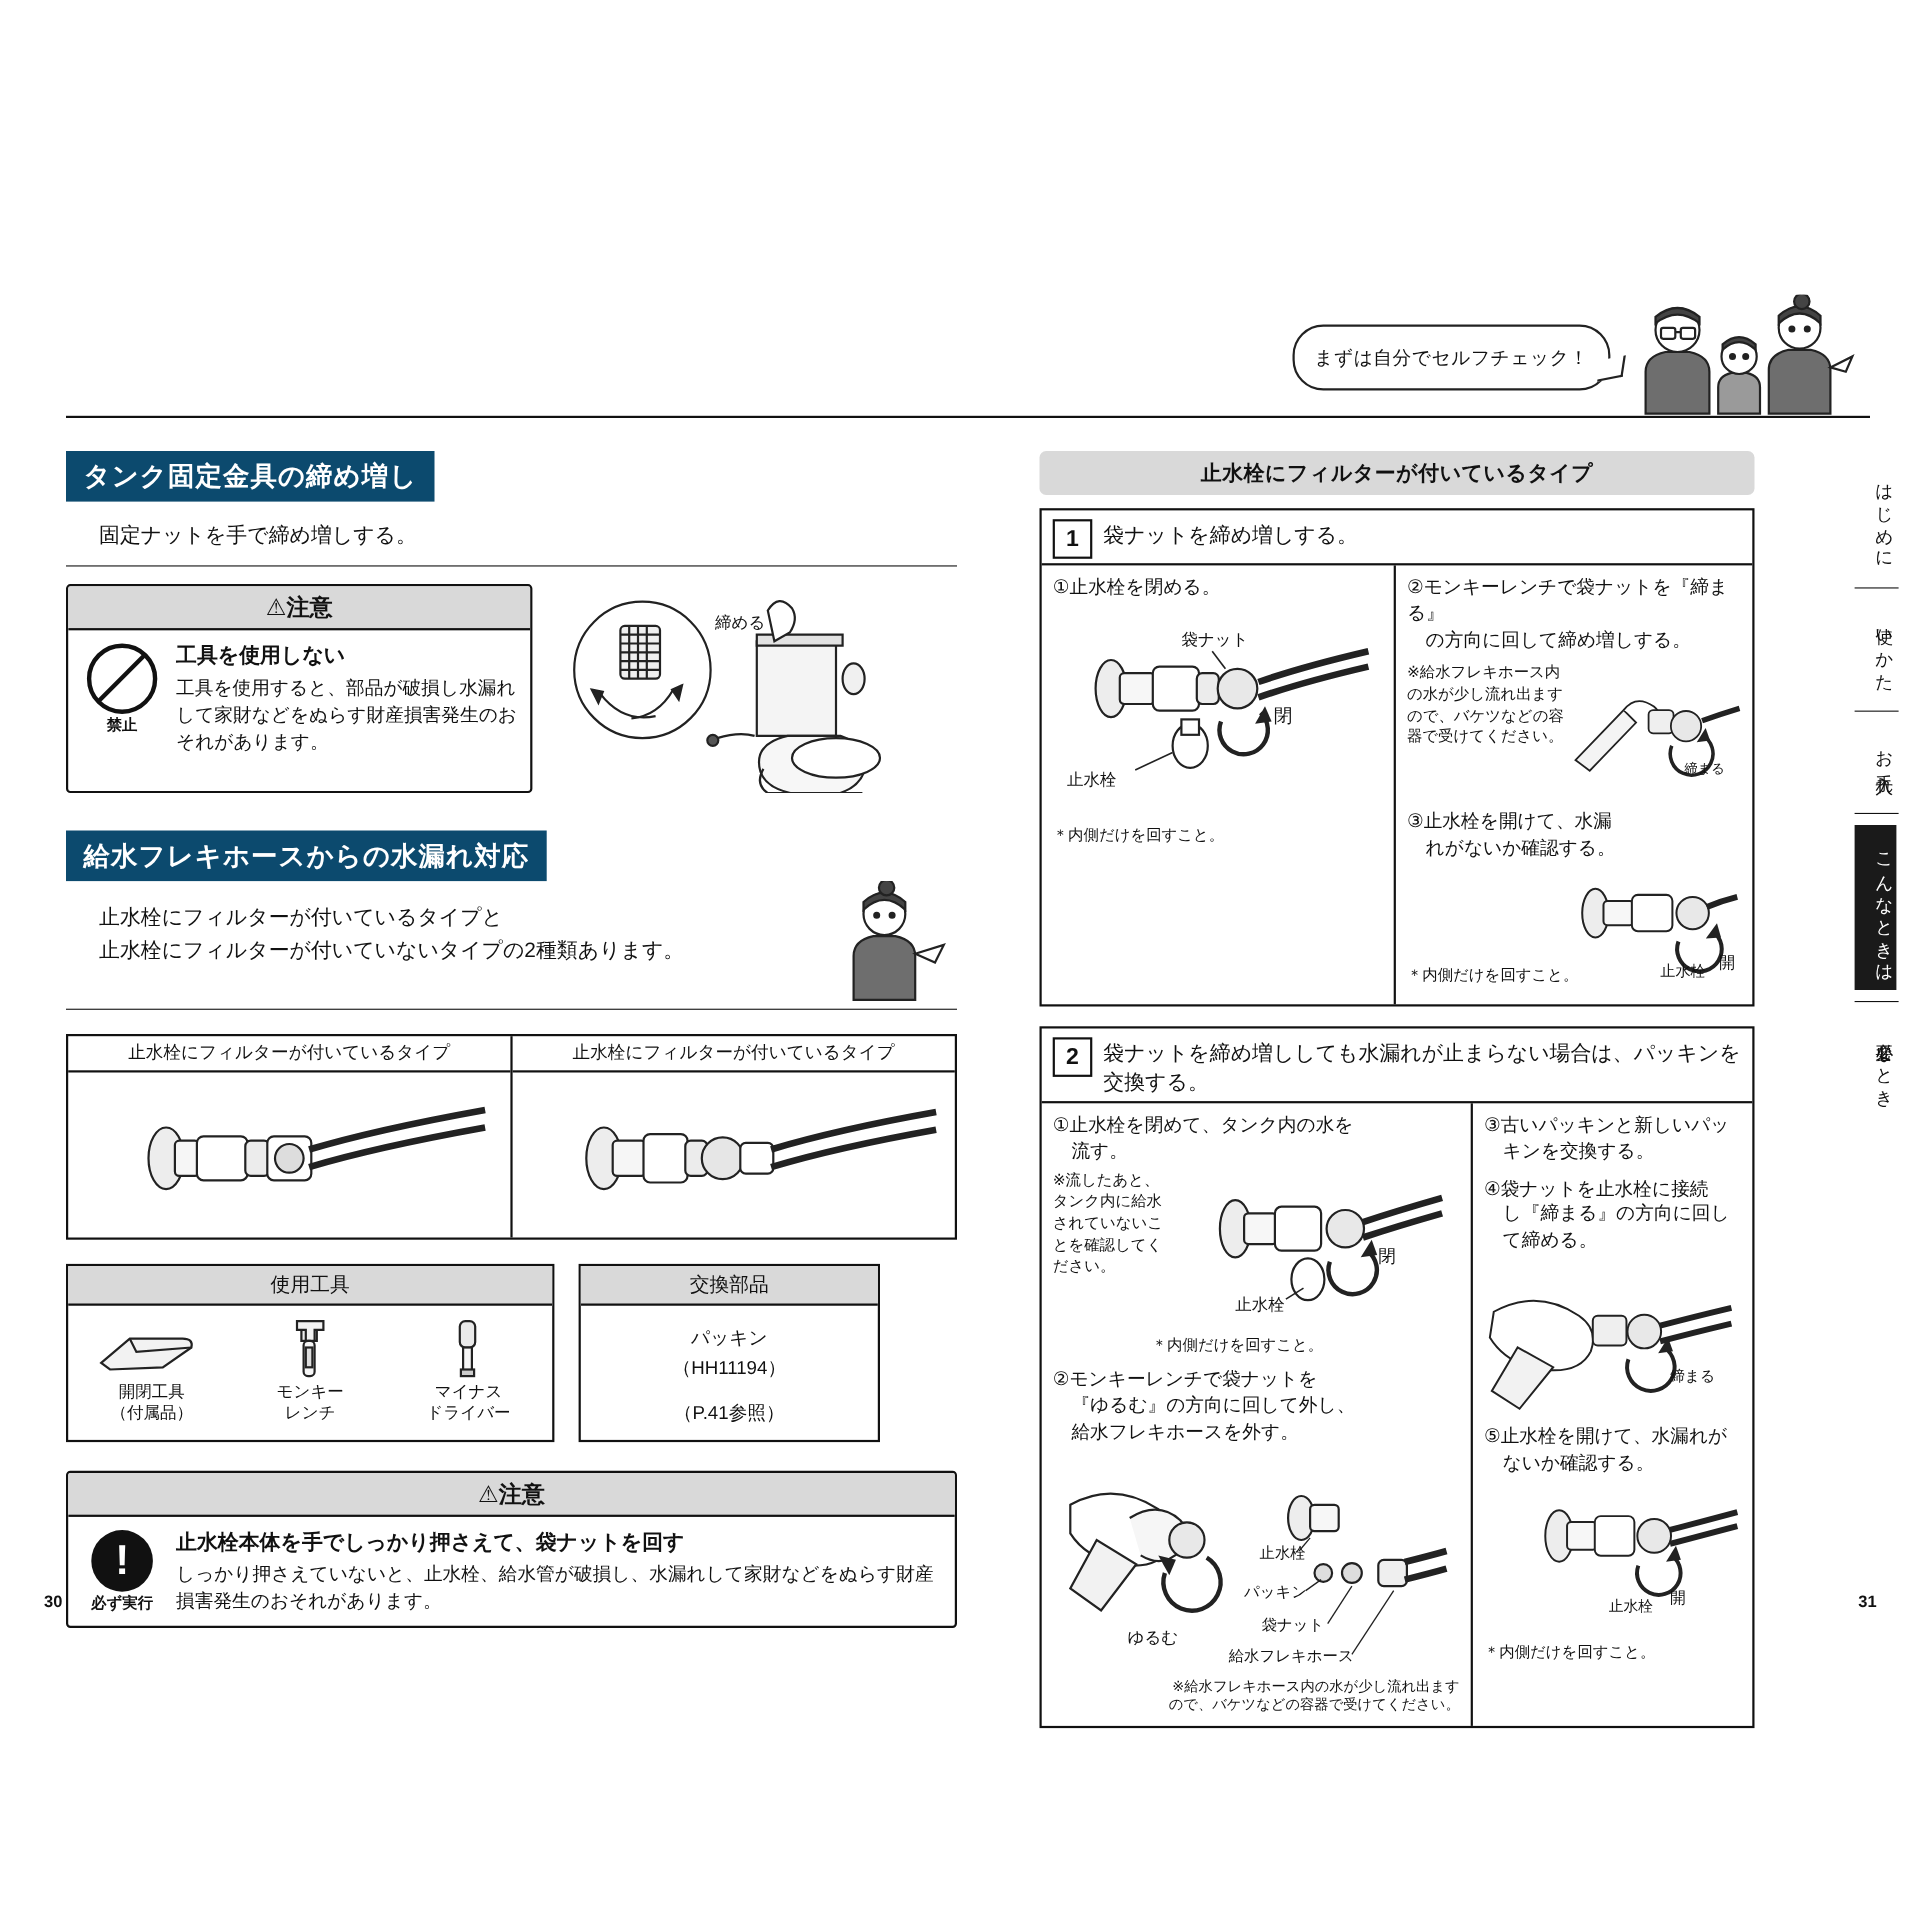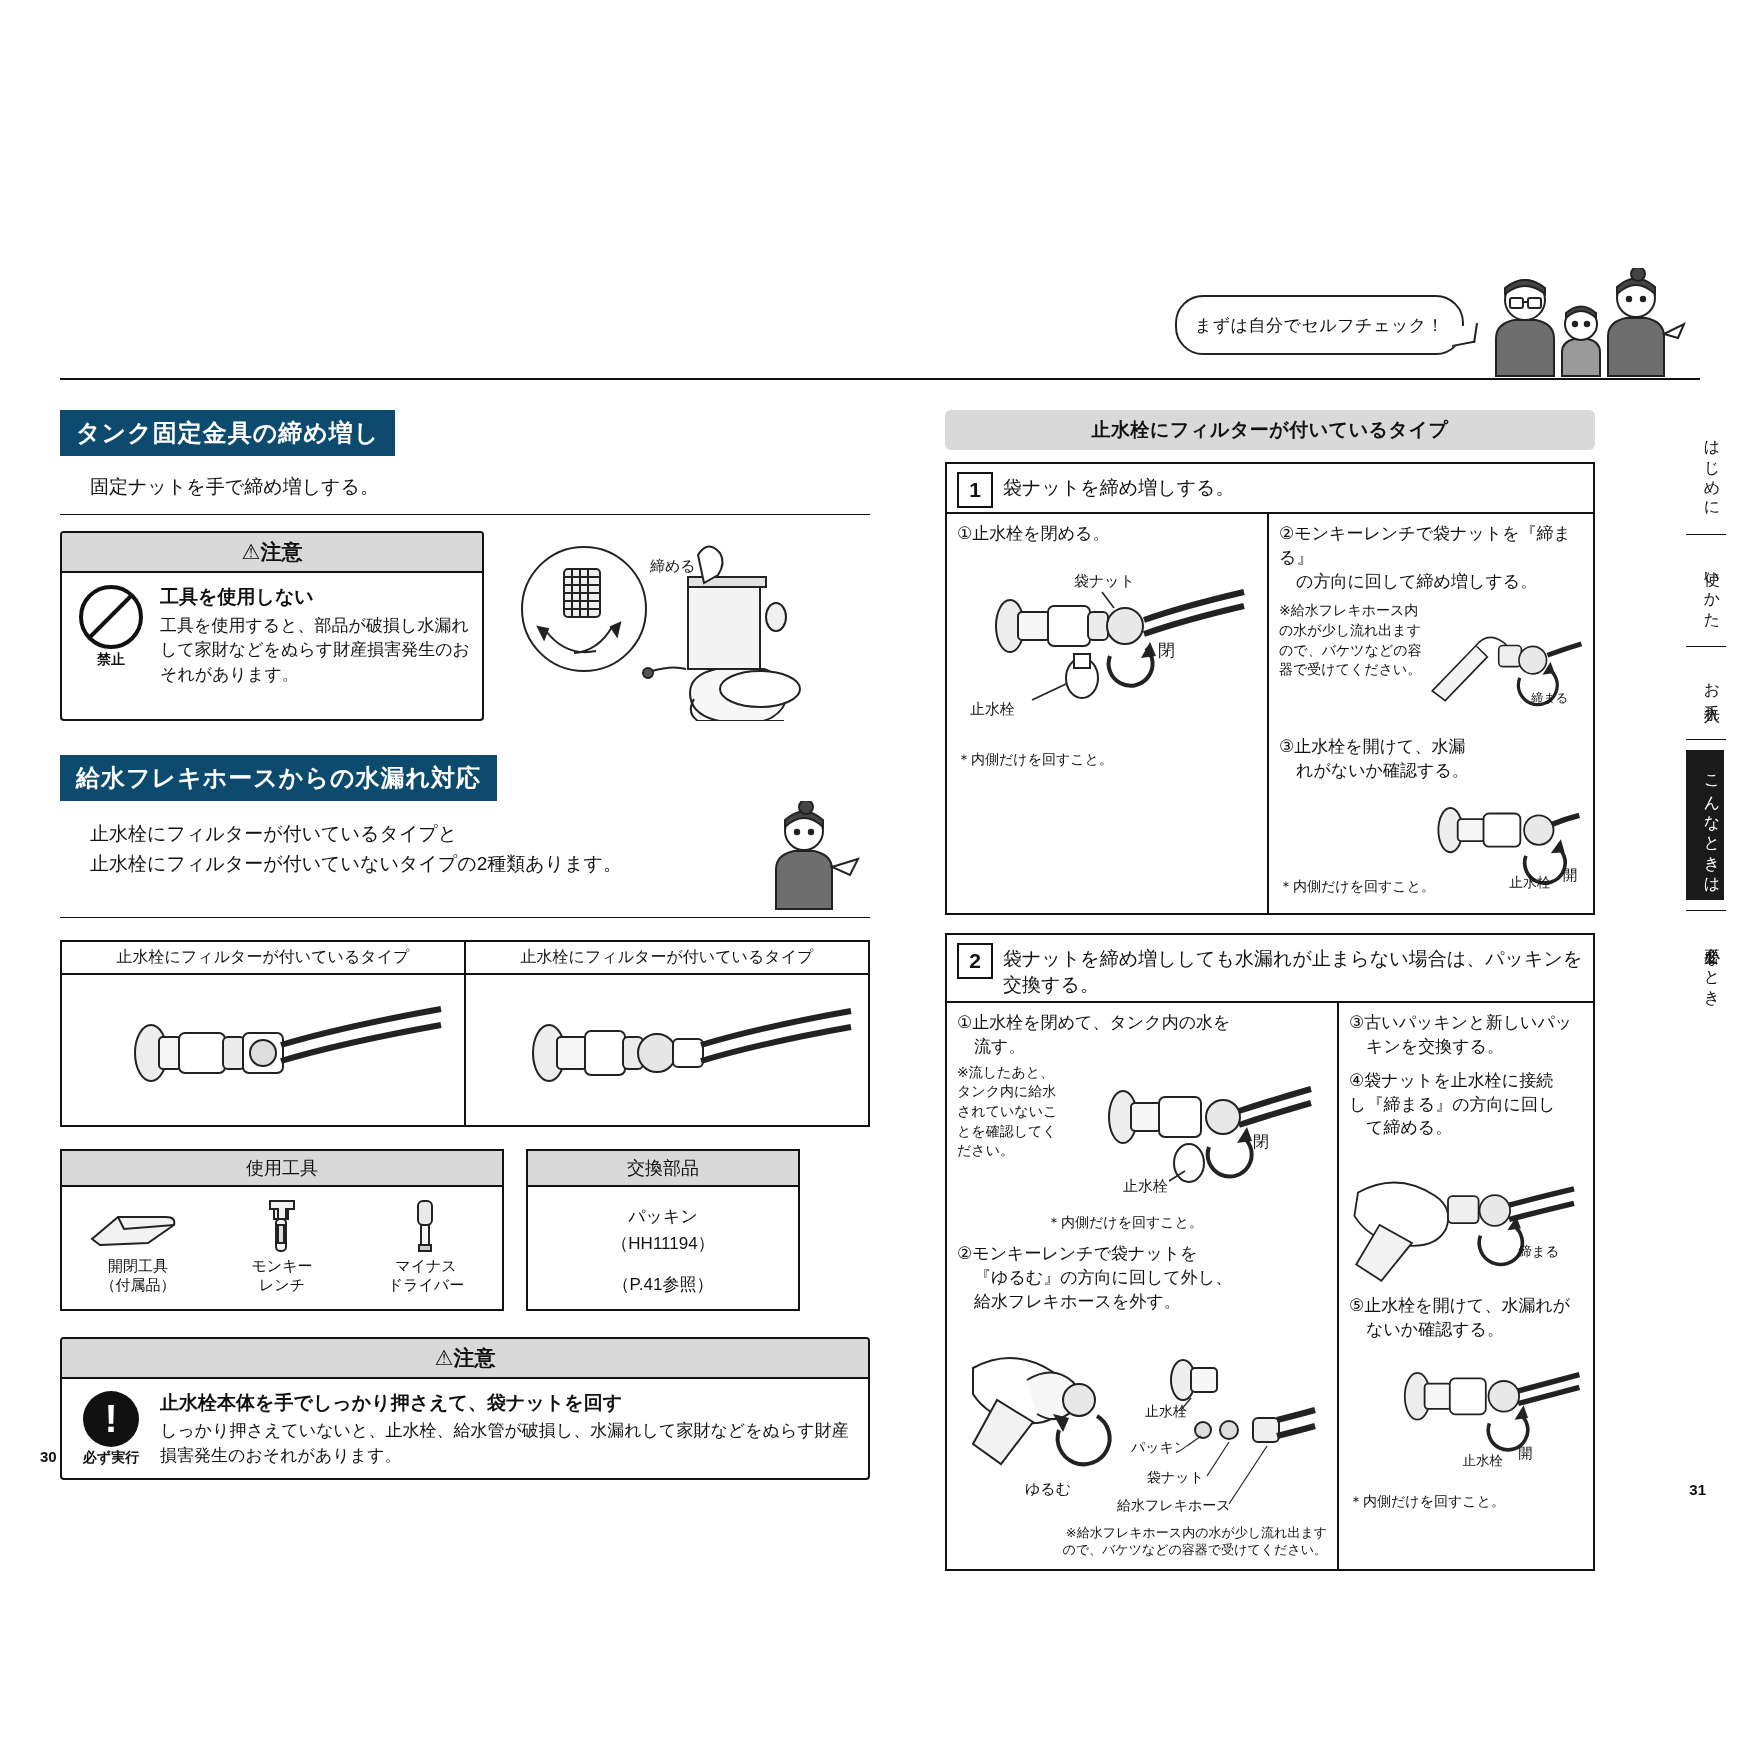--- a/index.html
+++ b/index.html
@@ -104,21 +104,21 @@
   .tabs{position:absolute;right:22px;top:415px;width:40px;}
   .tab{
     width:34px;margin-bottom:10px;text-align:center;font-size:16px;
     writing-mode:vertical-rl;padding:14px 2px;letter-spacing:2px;
   }
   .tab.active{background:#1a1a1a;color:#fff;}
   .tab-div{height:1px;background:#111;margin:0 0 10px 0;}
 
   .pgnum{position:absolute;font-size:15px;font-weight:bold;}
   .pg-left{left:40px;top:1448px;}
-  .pg-right{right:42px;top:1481px;}
+  .pg-right{right:42px;top:1448px;}
 
   svg{display:block;}
 </style>
 </head>
 <body>
 
 <div class="page">
 
   <div class="bubble">
     <span>まずは自分でセルフチェック！</span>
@@ -499,21 +499,21 @@
           </div>
           <div class="tx-xs">※給水フレキホース内の水が少し流れ出ます</div>
           <div class="tx-xs" style="margin-left:12px;">ので、バケツなどの容器で受けてください。</div>
         </div>
 
         <div class="col">
           <div class="tx">③古いパッキンと新しいパッ</div>
           <div class="tx" style="margin-left:17px;">キンを交換する。</div>
 
           <div class="tx" style="margin-top:10px;">④袋ナットを止水栓に接続</div>
-          <div class="tx" style="">し『締まる』の方向に回し</div>
+          <div class="tx" style="margin-left:17px;font-family:Liberation Mono, monospace;">し『締まる』の方向に回し</div>
           <div class="tx" style="margin-left:17px;">て締める。</div>
 
           <div style="position:relative;height:150px;">
             <svg width="100%" height="150" viewBox="0 0 260 150">
               <g fill="#fff" stroke="#222" stroke-width="2">
                 <path d="M10 50 q44 -24 86 4 q20 14 12 36 q-12 24 -52 18 q-34 -6 -50 -32 z" fill="#fff"></path>
                 <path d="M34 86 L8 130 L36 148 L70 106 Z" fill="#f2f2f2"></path>
                 <rect x="110" y="54" width="34" height="30" rx="5" fill="#efefef"></rect>
                 <circle cx="162" cy="70" r="17" fill="#e8e8e8"></circle>
                 <path d="M178 64 q30 -8 72 -18" stroke-width="6" fill="none"></path>

